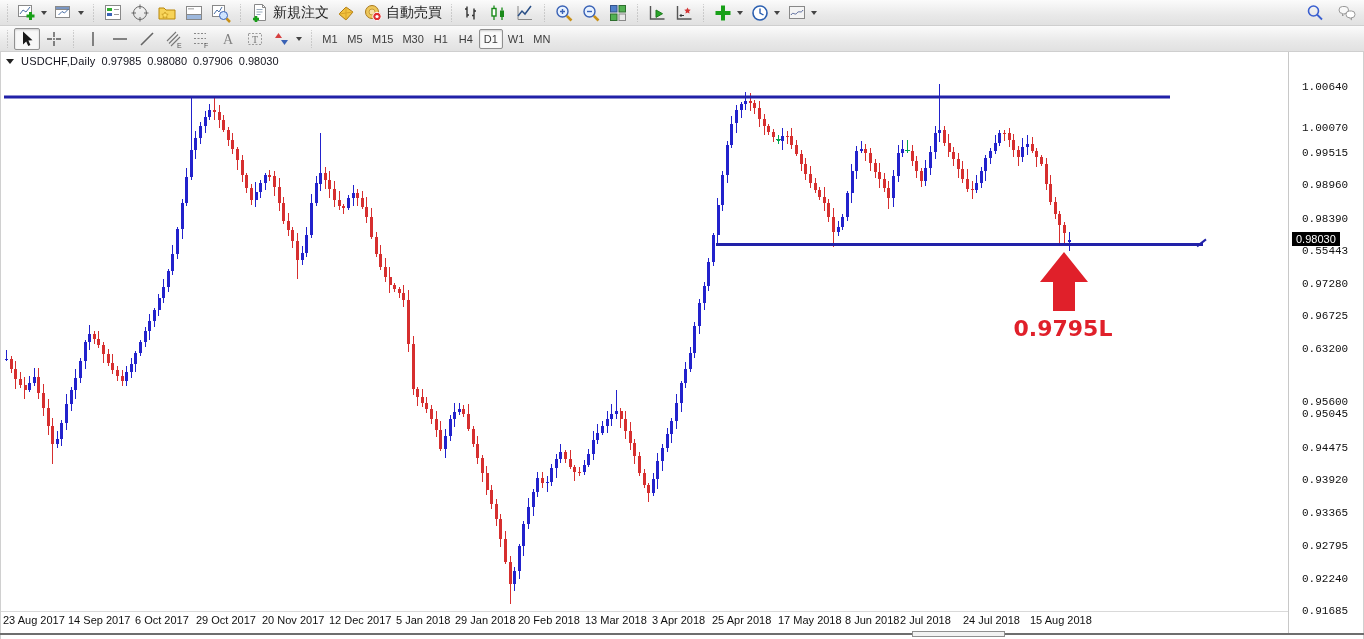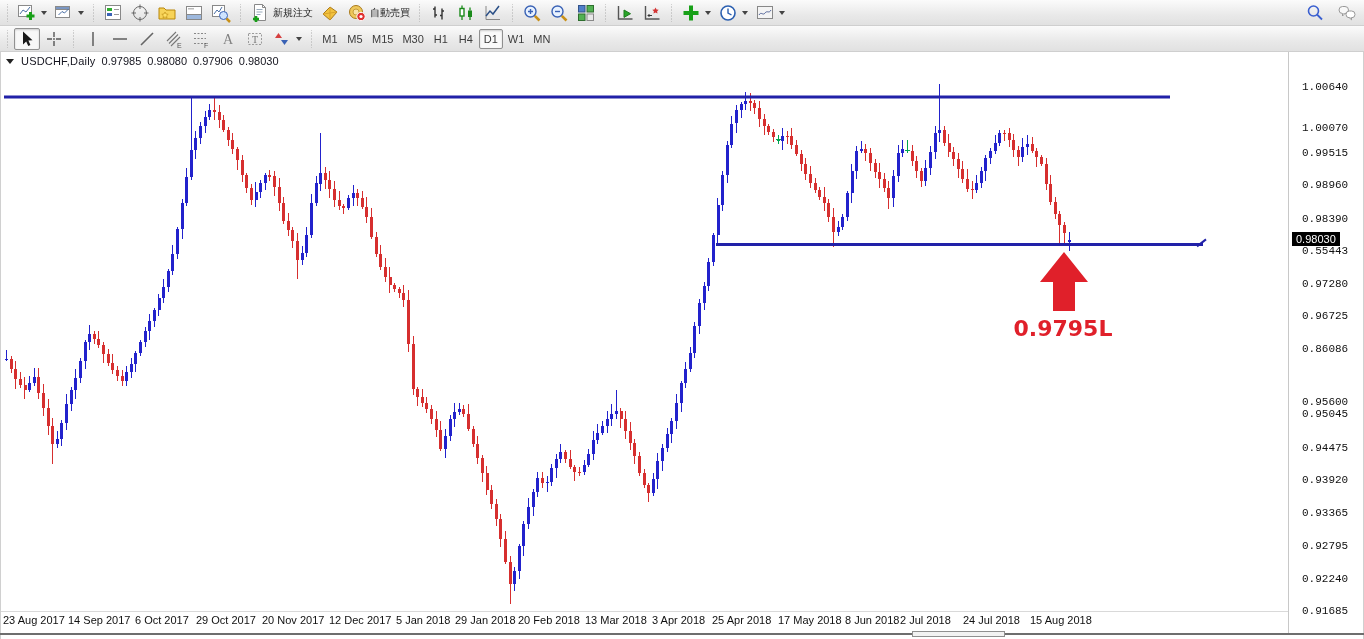--- a/index.html
+++ b/index.html
@@ -20,21 +20,21 @@
   #toolbar-tools{top:26px;}
   .grip{width:5px;height:18px;margin:0 3px;
     background-image:radial-gradient(#a9a9a9 35%,transparent 40%);
     background-size:3px 3px;background-position:center;}
   .tbtn{
     height:22px;min-width:24px;display:flex;align-items:center;justify-content:center;
     gap:3px;padding:0 2px;border:1px solid transparent;border-radius:2px;
     box-sizing:border-box;cursor:default;background:transparent;
   }
   .tbtn.active{background:#f8f8f8;border-color:#919191;box-shadow:inset 0 1px 2px rgba(0,0,0,.18);}
-  .tbtn .lbl{font-size:10px;color:#1c1c1c;white-space:nowrap;}
+  .tbtn .lbl{font-size:14px;color:#1c1c1c;white-space:nowrap;}
   .caret{width:0;height:0;border-left:3px solid transparent;border-right:3px solid transparent;
     border-top:4px solid #444;margin-left:1px;}
   .tbtn svg{display:block;}
   .tf-btn{
     height:20px;min-width:24px;padding:0 3px;display:flex;align-items:center;justify-content:center;
     font-size:11px;color:#3c3c3c;border:1px solid transparent;border-radius:2px;box-sizing:border-box;
   }
   .tf-btn.active{background:#fafafa;border-color:#8f8f8f;box-shadow:inset 0 1px 2px rgba(0,0,0,.18);}
   #toolbar-right{position:absolute;right:4px;top:0;height:26px;display:flex;align-items:center;gap:6px;z-index:31;}
   
@@ -857,21 +857,21 @@
   <div class="haxis-sep"></div>
   <div id="price-axis">
       <span class="ptick" style="top: 29px;">1.00640</span>
       <span class="ptick" style="top: 62.3528px; margin-top: 8px;">1.00070</span>
       <span class="ptick" style="top: 94.828px;">0.99515</span>
       <span class="ptick" style="top: 127.303px;">0.98960</span>
       <span class="ptick" style="top: 160.656px;">0.98390</span>
       <span class="ptick" style="top: 193.131px;">0.55443</span>
       <span class="ptick" style="top: 225.606px;">0.97280</span>
       <span class="ptick" style="top: 258.081px;">0.96725</span>
-      <span class="ptick" style="top: 291.434px;">0.86086</span>
+      <span class="ptick" style="top: 291.434px;">0.63200</span>
       <span class="ptick" style="top: 323.909px; margin-top: 20px;">0.95600</span>
       <span class="ptick" style="top: 356.384px;">0.95045</span>
       <span class="ptick" style="top: 389.737px;">0.94475</span>
       <span class="ptick" style="top: 422.212px;">0.93920</span>
       <span class="ptick" style="top: 454.688px;">0.93365</span>
       <span class="ptick" style="top: 488.04px;">0.92795</span>
       <span class="ptick" style="top: 520.516px;">0.92240</span>
       <span class="ptick" style="top: 552.991px;">0.91685</span>
       <span id="price-tag" style="top: 179.721px;">0.98030</span>
     </div>

